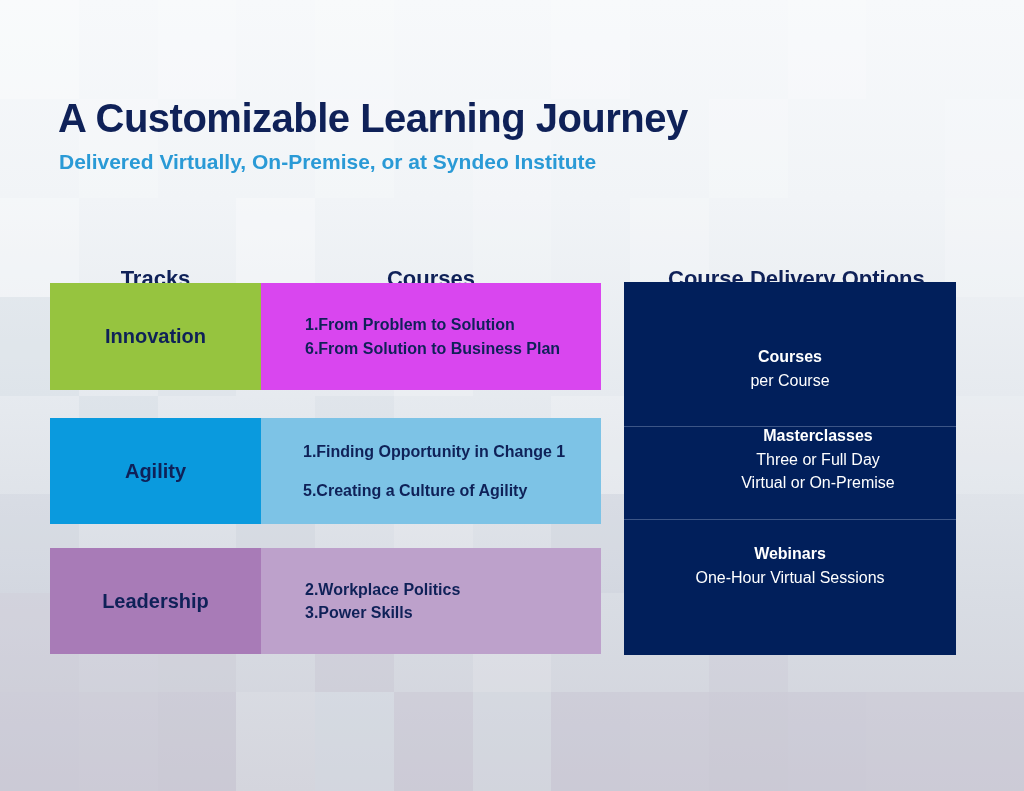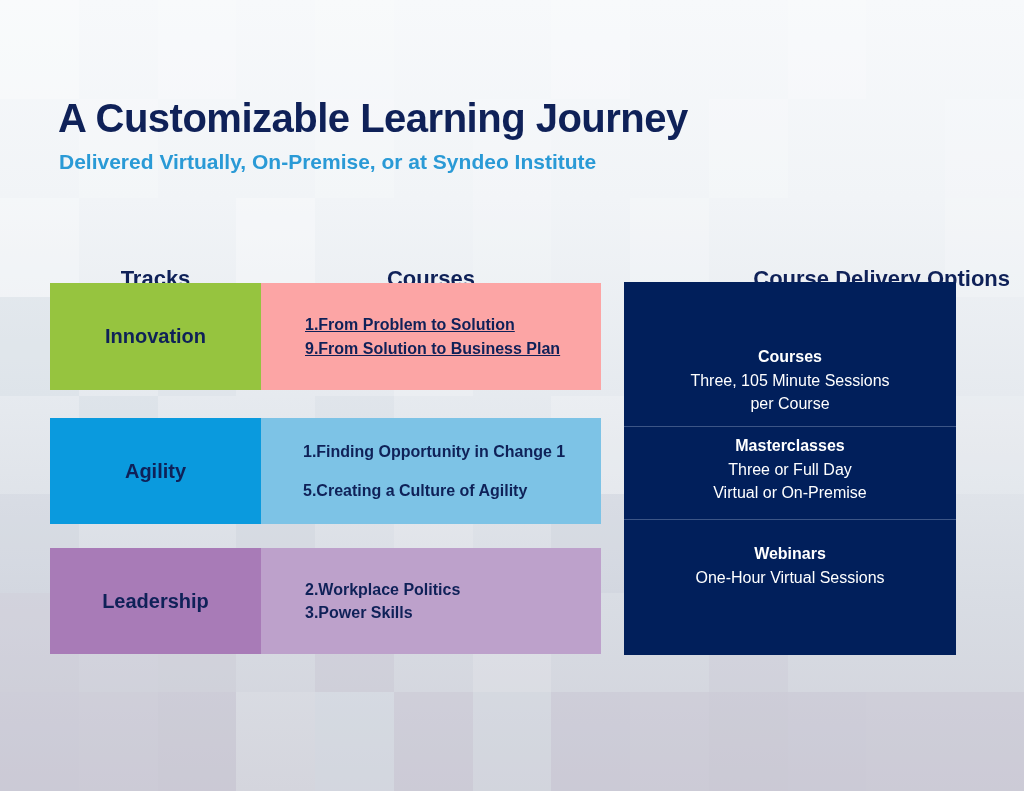--- a/index.html
+++ b/index.html
@@ -150,27 +150,27 @@
     <div style="background:rgba(195,190,205,0.35)"></div>
     <div style="background:rgba(195,190,205,0.3)"></div>
     <div style="background:rgba(195,190,205,0.3)"></div>
 </div>
 
 <h1 class="title">A Customizable Learning Journey</h1>
 <div class="subtitle">Delivered Virtually, On-Premise, or at Syndeo Institute</div>
 
 <div class="col-head" style="left:50px;width:211px;">Tracks</div>
 <div class="col-head" style="left:261px;width:340px;">Courses</div>
-<div class="col-head" style="left:660px;width:350px;text-align:right;padding-left:43px;">Course Delivery Options</div>
+<div class="col-head" style="left:625px;width:350px;text-align:left;padding-left:43px;">Course Delivery Options</div>
 
 <div class="row" style="top:283px;height:107px;">
   <div class="track" style="background:#96c43f;">Innovation</div>
-  <ul class="courses" style="background:#fca5a5;text-decoration:underline;">
+  <ul class="courses" style="background:#d946ef;">
     <li>1.From Problem to Solution</li>
-    <li>9.From Solution to Business Plan</li>
+    <li>6.From Solution to Business Plan</li>
   </ul>
 </div>
 
 <div class="row" style="top:418px;height:106px;">
   <div class="track" style="background:#0a9ade;">Agility</div>
   <ul class="courses" style="background:#7dc3e6;padding-left:42px;gap:16px;">
     <li>1.Finding Opportunity in Change 1</li>
     <li>5.Creating a Culture of Agility</li>
   </ul>
 </div>
@@ -179,25 +179,24 @@
   <div class="track" style="background:#a87bb7;">Leadership</div>
   <ul class="courses" style="background:#bda1cb;">
     <li>2.Workplace Politics</li>
     <li>3.Power Skills</li>
   </ul>
 </div>
 
 <div class="delivery">
   <div class="dsec" style="top:63px;">
     <div class="h">Courses</div>
-    <div>Three, 105 Minute Sessions</div>
     <div>per Course</div>
   </div>
   <div class="divider" style="top:144px;"></div>
-  <div class="dsec" style="top:152px;">
+  <div class="dsec" style="top:142px;margin-left:28px;">
     <div class="h">Masterclasses</div>
     <div>Three or Full Day</div>
     <div>Virtual or On-Premise</div>
   </div>
   <div class="divider" style="top:237px;"></div>
   <div class="dsec" style="top:260px;">
     <div class="h">Webinars</div>
     <div>One-Hour Virtual Sessions</div>
   </div>
 </div>

